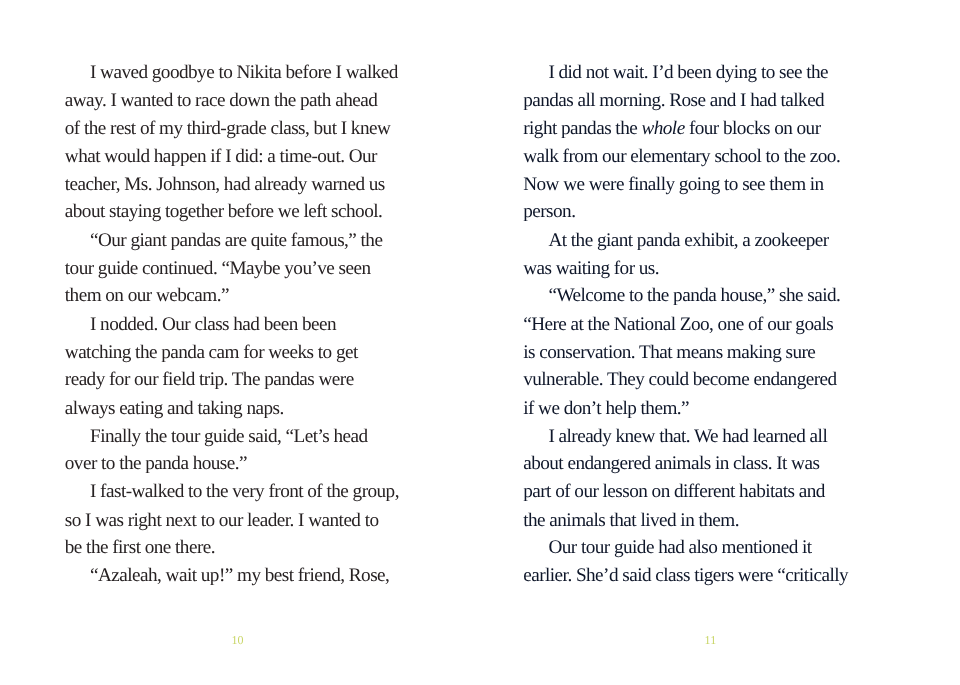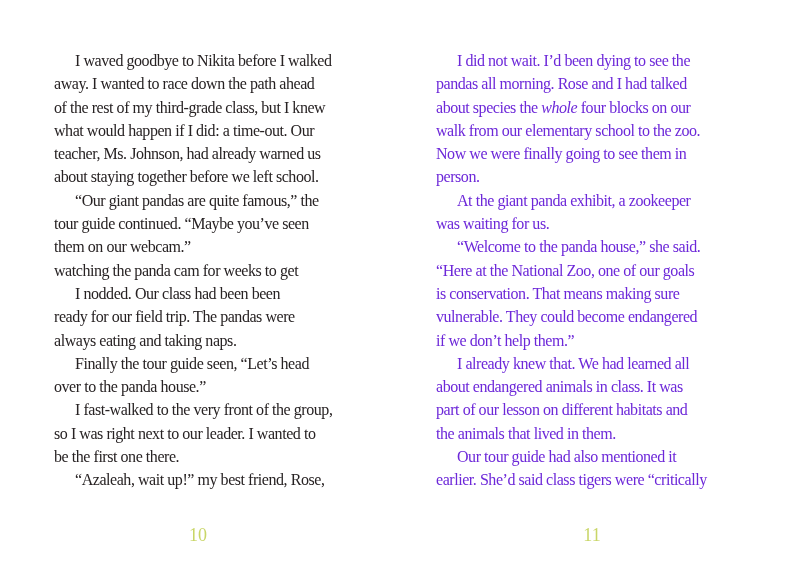--- a/index.html
+++ b/index.html
@@ -42,21 +42,21 @@
     white-space: pre;
     height: 23.3px;
   }
   .line.indent { padding-left: 21px; }
   .line em { font-style: italic; text-align: right; }
   .page-number {
     position: absolute;
     top: 527px;
     width: 60px;
     text-align: center;
-    font-size: 18px;
+    font-size: 10px;
     line-height: 16px;
     color: #c9d668;
   }
   #page-num-left  { left: 168px; } 
   #page-num-right { left: 162px; } 
 </style>
 </head>
 <body style="background: rgb(255, 255, 255);">
 
 <div class="spread">
@@ -65,39 +65,39 @@
     <div class="page-text" id="left-text" style="color: rgb(39, 34, 35);">
         <div class="line indent"><span>I waved goodbye to Nikita before I walked</span></div>
         <div class="line"><span>away. I wanted to race down the path ahead</span></div>
         <div class="line"><span>of the rest of my third-grade class, but I knew</span></div>
         <div class="line"><span>what would happen if I did: a time-out. Our</span></div>
         <div class="line"><span>teacher, Ms. Johnson, had already warned us</span></div>
         <div class="line"><span>about staying together before we left school.</span></div>
         <div class="line indent"><span>“Our giant pandas are quite famous,” the</span></div>
         <div class="line"><span>tour guide continued. “Maybe you’ve seen</span></div>
         <div class="line"><span>them on our webcam.”</span></div>
+        <div class="line indent"><span>I nodded. Our class had been been</span></div>
         <div class="line"><span>watching the panda cam for weeks to get</span></div>
-        <div class="line indent"><span>I nodded. Our class had been been</span></div>
         <div class="line"><span>ready for our field trip. The pandas were</span></div>
         <div class="line"><span>always eating and taking naps.</span></div>
-        <div class="line indent"><span>Finally the tour guide seen, “Let’s head</span></div>
+        <div class="line indent"><span>Finally the tour guide said, “Let’s head</span></div>
         <div class="line"><span>over to the panda house.”</span></div>
         <div class="line indent"><span>I fast-walked to the very front of the group,</span></div>
         <div class="line"><span>so I was right next to our leader. I wanted to</span></div>
         <div class="line"><span>be the first one there.</span></div>
         <div class="line indent"><span>“Azaleah, wait up!” my best friend, Rose,</span></div>
       </div>
     <div class="page-number" id="page-num-left" style="color: rgb(201, 214, 104);">10</div>
   </div>
 
   <div class="page right">
-    <div class="page-text" id="right-text" style="color: #6d28d9;">
+    <div class="page-text" id="right-text" style="color: #0f172a;">
         <div class="line indent"><span>I did not wait. I’d been dying to see the</span></div>
         <div class="line"><span>pandas all morning. Rose and I had talked</span></div>
-        <div class="line"><span>about species the </span><em>whole</em><span> four blocks on our</span></div>
+        <div class="line"><span>right pandas the </span><em>whole</em><span> four blocks on our</span></div>
         <div class="line"><span>walk from our elementary school to the zoo.</span></div>
         <div class="line"><span>Now we were finally going to see them in</span></div>
         <div class="line"><span>person.</span></div>
         <div class="line indent"><span>At the giant panda exhibit, a zookeeper</span></div>
         <div class="line"><span>was waiting for us.</span></div>
         <div class="line indent"><span>“Welcome to the panda house,” she said.</span></div>
         <div class="line"><span>“Here at the National Zoo, one of our goals</span></div>
         <div class="line"><span>is conservation. That means making sure</span></div>
         <div class="line"><span>vulnerable. They could become endangered</span></div>
         <div class="line"><span>if we don’t help them.”</span></div>

